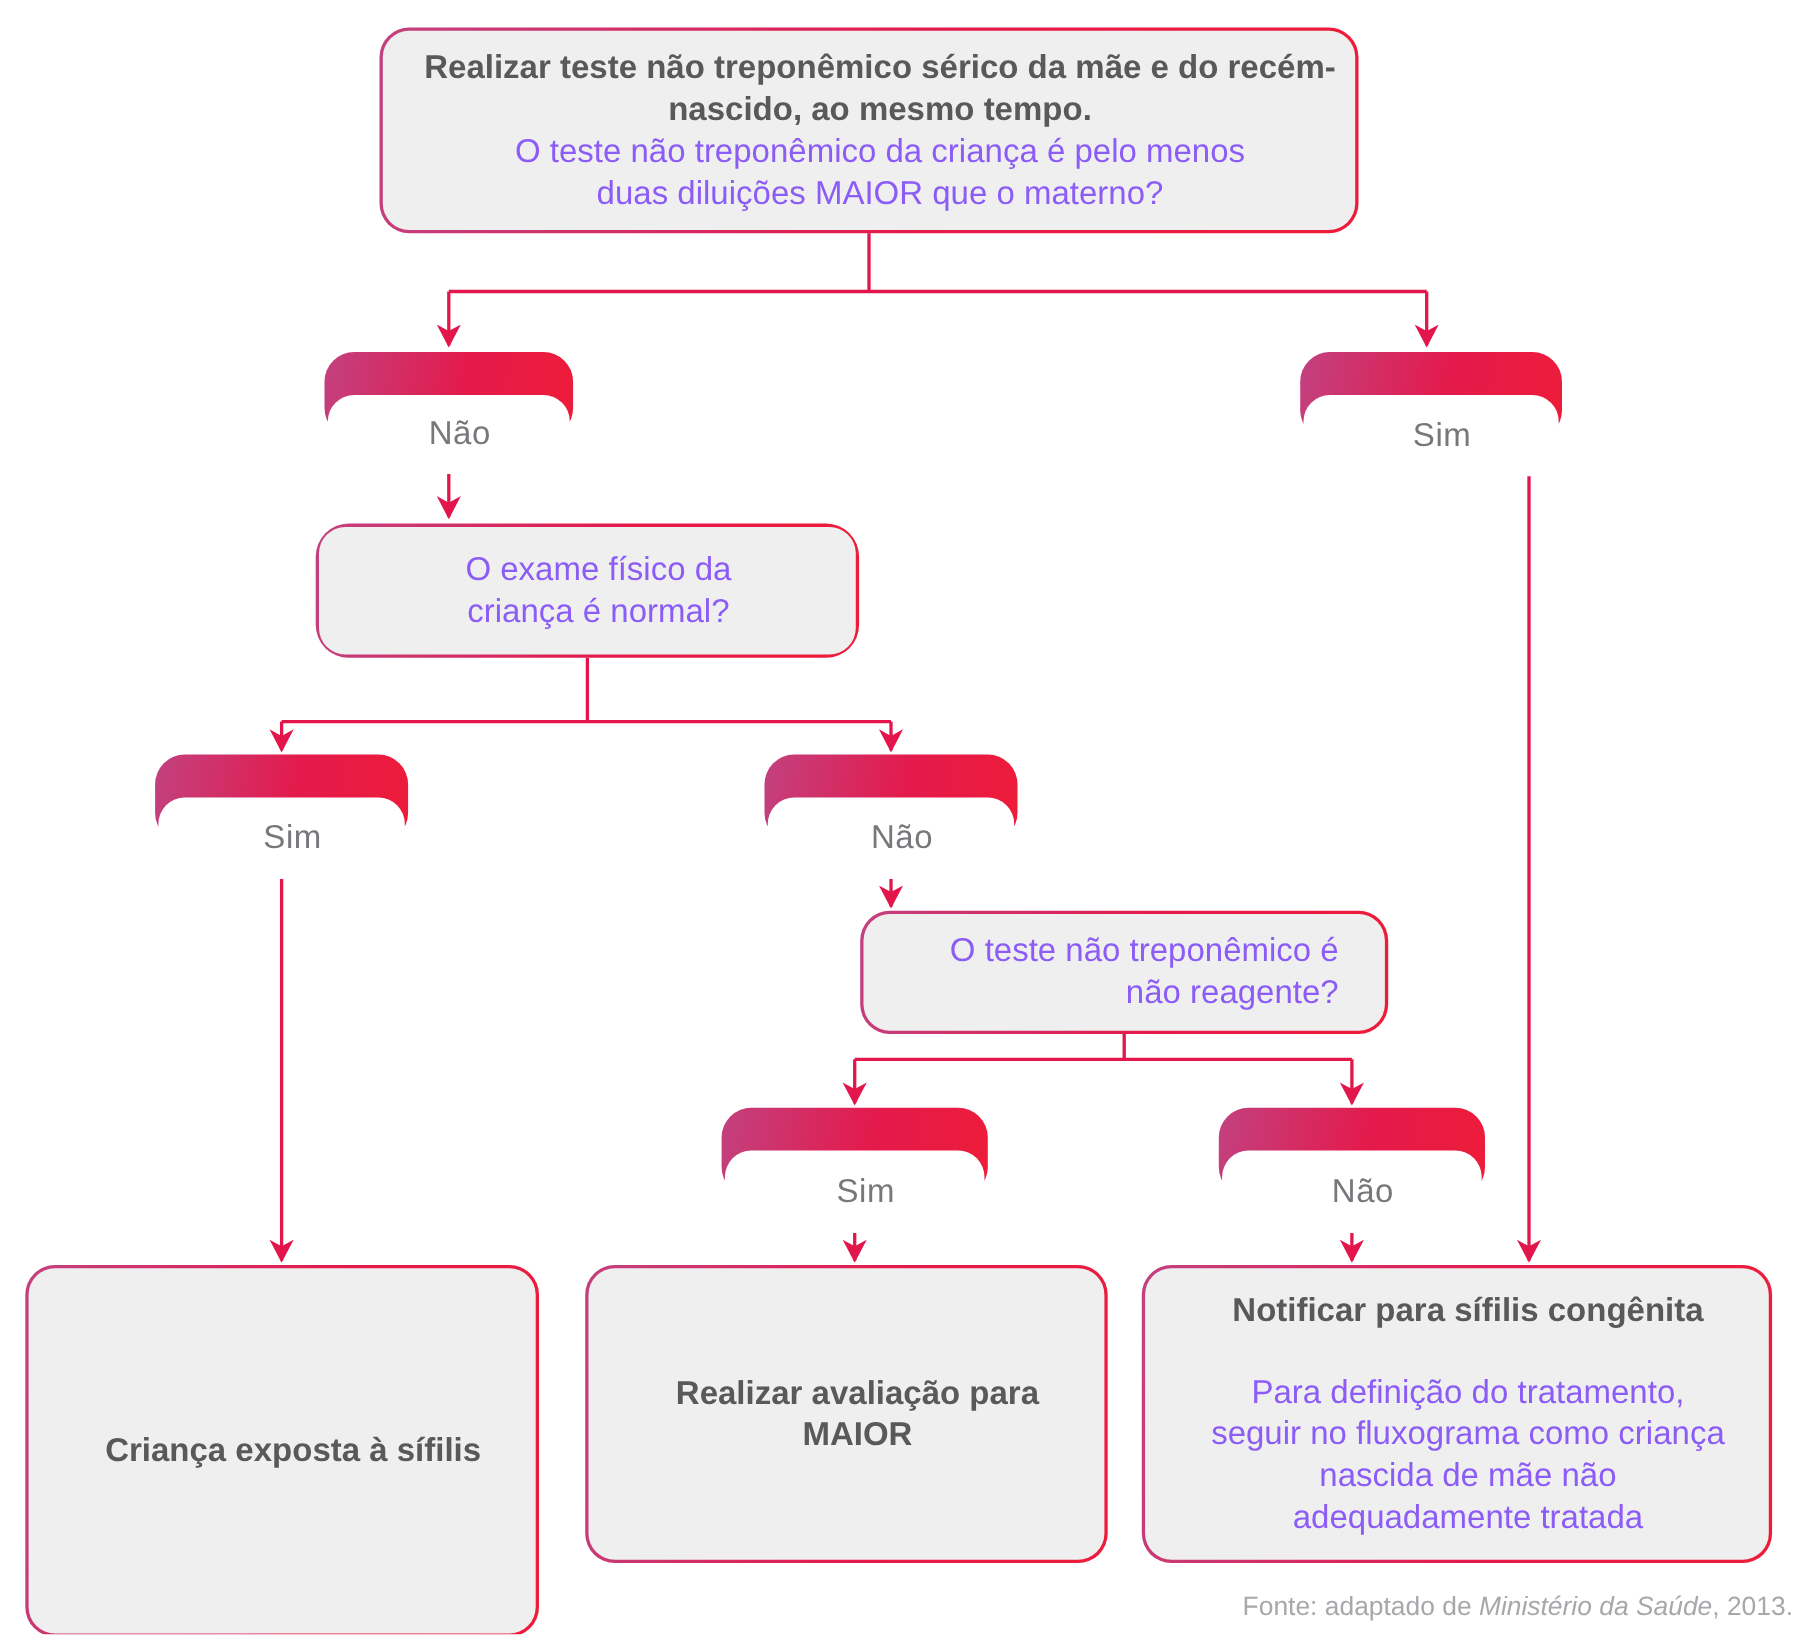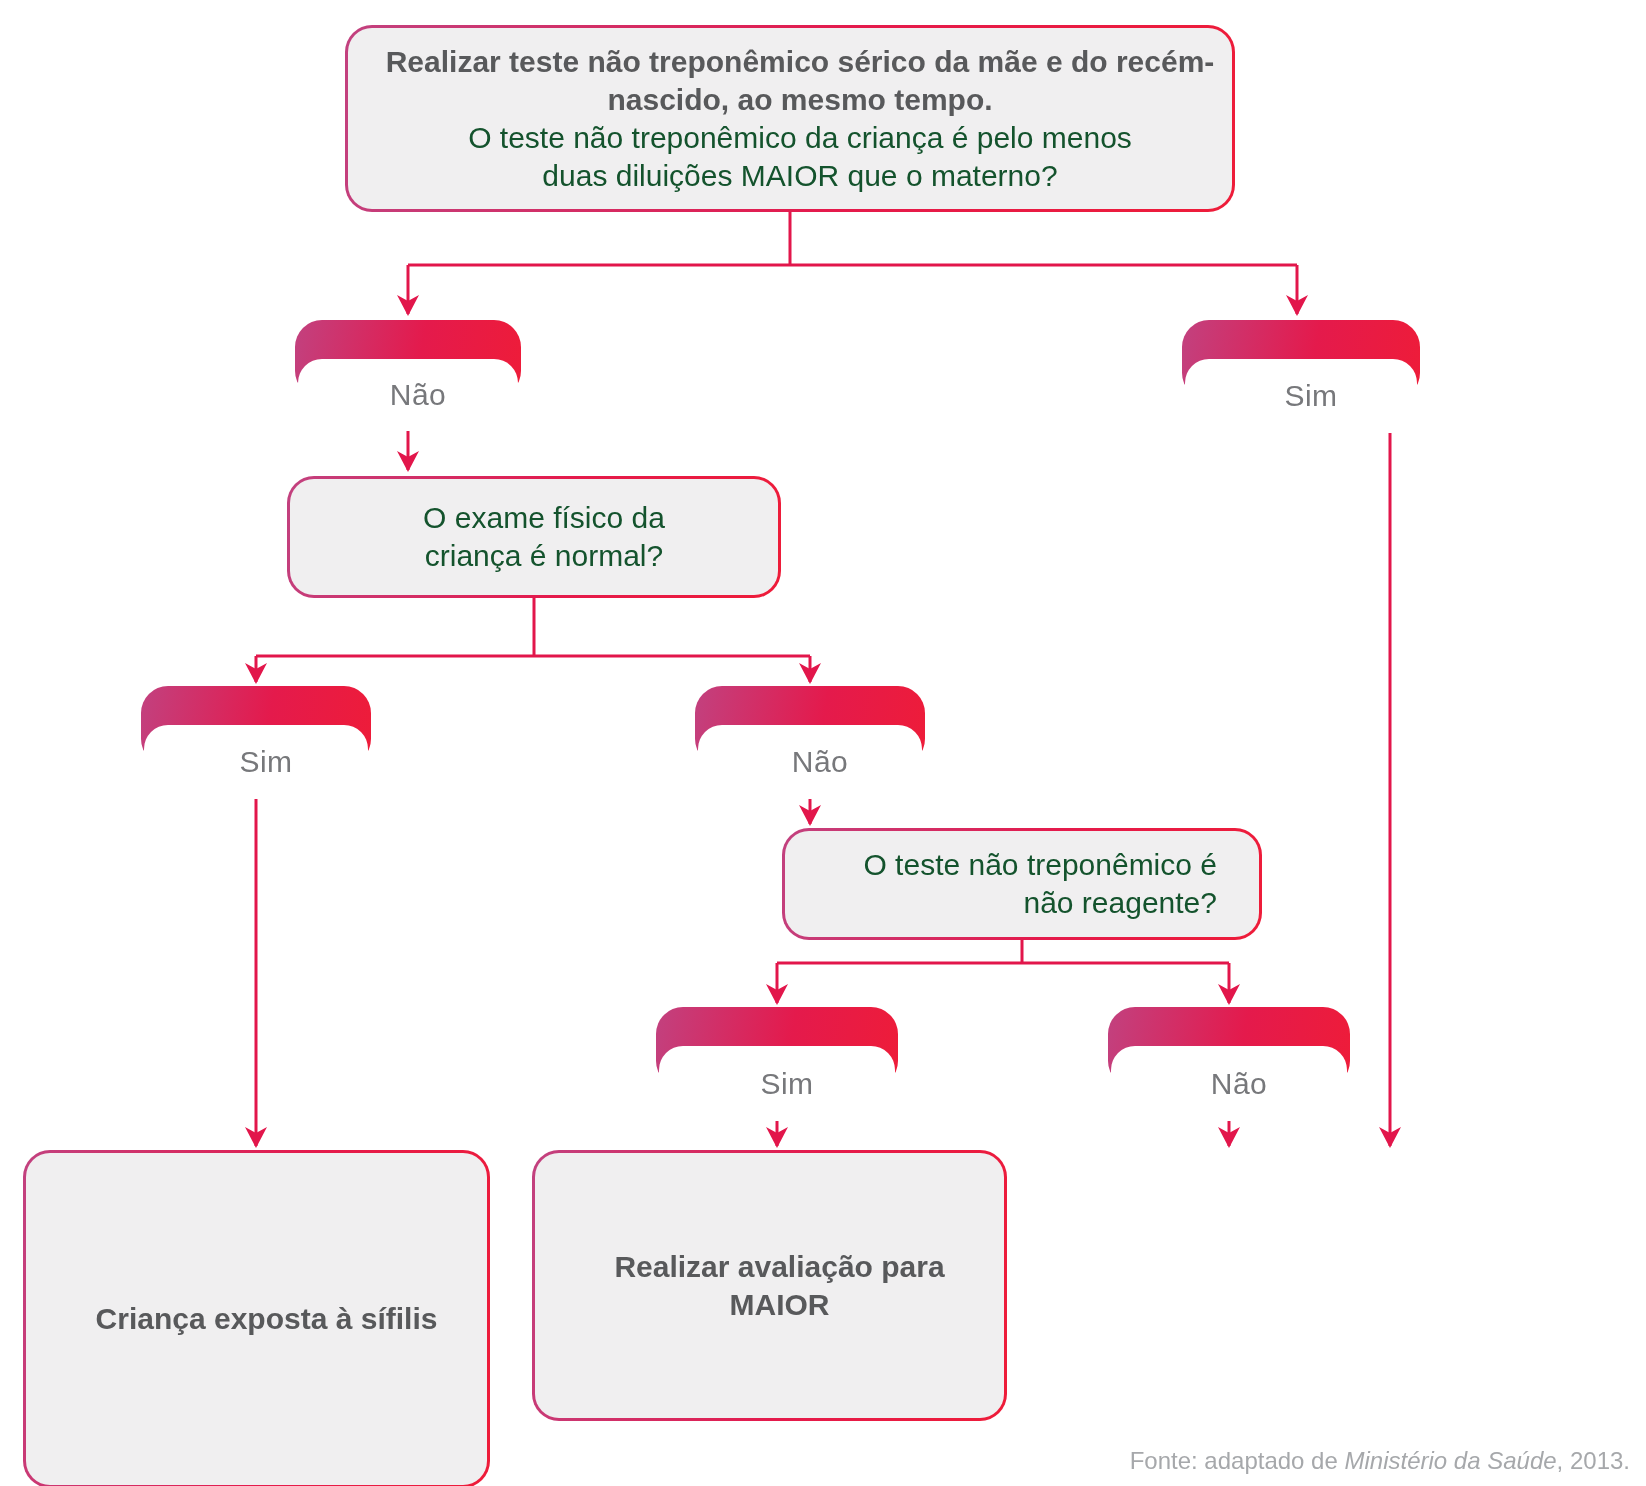--- a/index.html
+++ b/index.html
@@ -22,21 +22,21 @@
     box-sizing:border-box;
     width:100%;height:100%;
     border-radius:24px;
     display:flex;flex-direction:column;
     align-items:center;justify-content:center;
     text-align:center;
     padding-left:20px;
   }
   .fill-gray .inner{background:#f0eff0;}
   .fill-white .inner{background:#ffffff;margin-top:36px;}
-  .node p{margin:0;font-size:30px;line-height:38px;color:#14532d;}
+  .node p{margin:0;font-size:30px;line-height:38px;color:#8b5cf6;}
   .node p.bold{font-weight:bold;color:#58595b;}
   .answer p{color:#77787b;letter-spacing:0.5px;}
   .gap{margin-top:36px !important;}
   .root-bold{max-width:832px;}
   .root-normal{max-width:730px;}
   .w-exam{max-width:300px;}
   .w-test{max-width:370px;text-align:right;}
   .w-storch{max-width:420px;}
   .w-exposed{max-width:400px;}
   .w-notify{max-width:480px;}
@@ -97,21 +97,21 @@
     <div class="inner">
         <p>Não</p>
       </div>
   </div>
   <div class="node fill-white answer" style="left:1182px;top:320px;width:238px;height:80px;">
     <div class="inner">
         <p>Sim</p>
       </div>
   </div>
 
-  <div class="node fill-gray" style="left:287px;top:476px;width:494px;height:122px;">
+  <div class="node fill-gray" style="left:287px;top:476px;width:494px;height:122px;border-radius:30px;">
     <div class="inner">
       <p class="w-exam">O exame físico da criança é normal?</p>
     </div>
   </div>
 
   <div class="node fill-white answer" style="left:141px;top:686px;width:230px;height:80px;">
     <div class="inner">
         <p>Sim</p>
       </div>
   </div>
@@ -143,18 +143,24 @@
       <p class="bold">Criança exposta à sífilis</p>
     </div>
   </div>
 
   <div class="node fill-gray" style="left:532px;top:1150px;width:475px;height:271px;">
     <div class="inner">
       <p class="bold w-storch">Realizar avaliação para MAIOR</p>
     </div>
   </div>
 
+  <div class="node fill-gray" style="left:1038px;top:1150px;width:573px;height:271px;">
+    <div class="inner">
+      <p class="bold">Notificar para sífilis congênita</p>
+      <p class="gap w-notify">Para definição do tratamento, seguir no fluxograma como criança nascida de mãe não adequadamente tratada</p>
+    </div>
+  </div>
 
   <div id="footer">
     <span>Fonte: adaptado de </span><i>Ministério da Saúde</i><span>, 2013.</span>
   </div>
 
 </div>
 
 </body></html>

